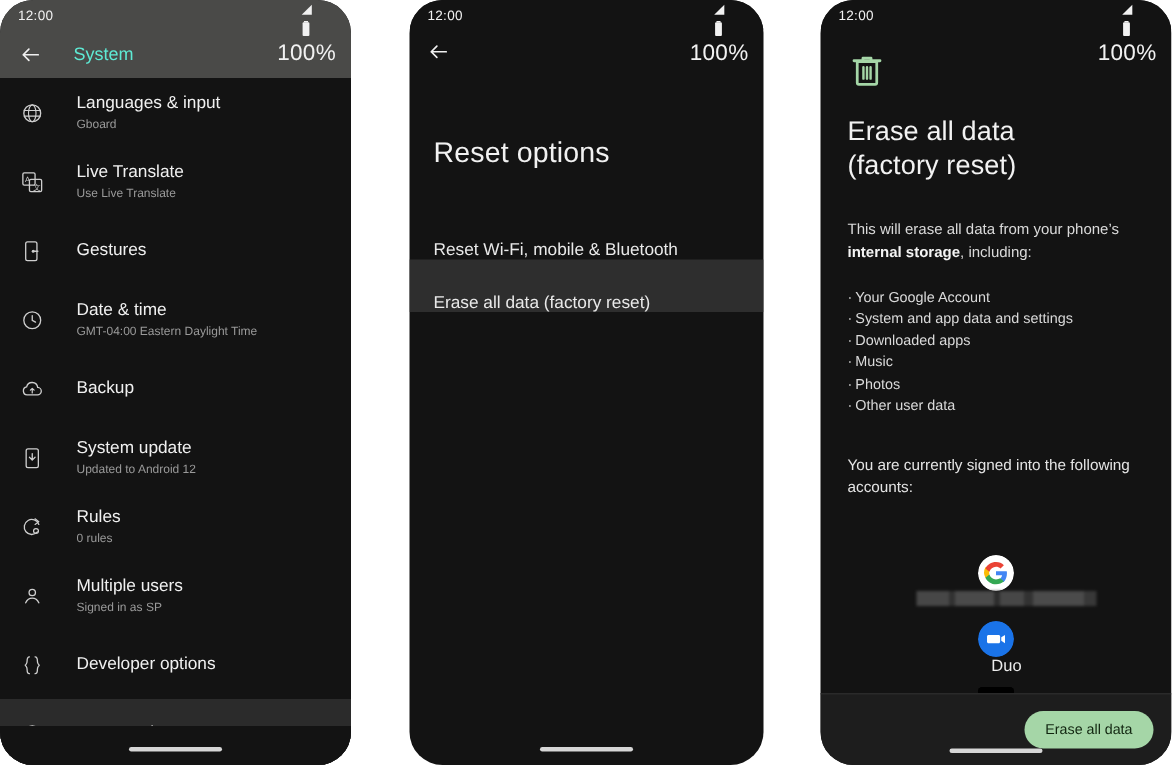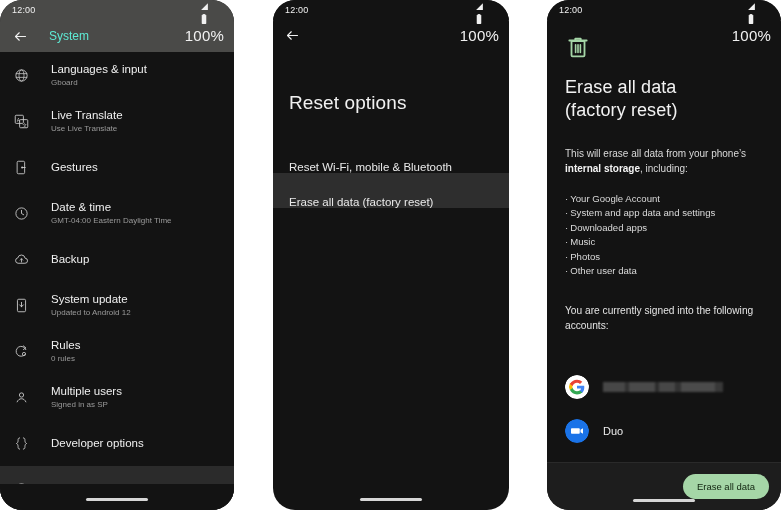--- a/index.html
+++ b/index.html
@@ -186,20 +186,21 @@
     font-size: 10.2px;
     line-height: 1.45;
     color: #e4e4e4;
     margin-bottom: 36px;
   }
   .account-row {
     display: flex;
     align-items: center;
     height: 34px;
     margin-bottom: 10px;
+    flex-direction: column;
   }
   .account-avatar {
     width: 24px; height: 24px;
     border-radius: 50%;
     flex: none;
     display: flex; align-items: center; justify-content: center;
     overflow: hidden;
   }
   .account-avatar.square {
     border-radius: 3px;

